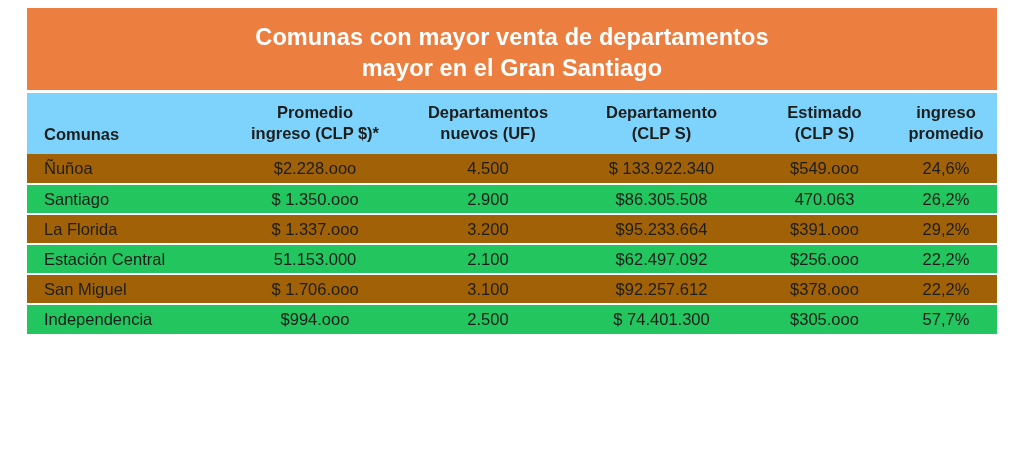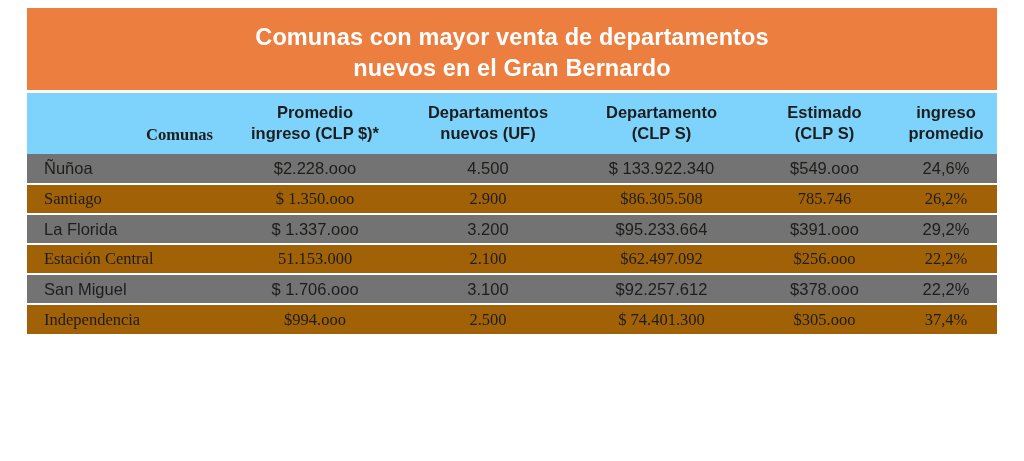--- a/index.html
+++ b/index.html
@@ -69,31 +69,30 @@
     font-size: 16.5px;
     line-height: 1.28;
     padding: 9px 10px 10px 10px;
     height: 56px;
     box-sizing: border-box;
     vertical-align: middle;
     border: none;
   }
   thead th .hl { display: block; }
   thead th.th-comuna {
-    text-align: right;
+    text-align: left;
     padding-left: 17px;
     vertical-align: bottom;
     padding-bottom: 9px;
-    font-family: Liberation Serif, serif;
   }
   thead th.th-c { text-align: center; }
 
   tbody tr { height: 30px; }
-  tbody tr.odd  td { background: #737373; }
-  tbody tr.even td { background: #a16207; font-family: Liberation Serif, serif; }
+  tbody tr.odd  td { background: #a16207; }
+  tbody tr.even td { background: #22c55e; }
 
   tbody td {
     font-size: 16.5px;
     color: #1d1d1b;
     padding: 3px 10px;
     height: 30px;
     box-sizing: border-box;
     vertical-align: middle;
     border: none;
     white-space: nowrap;
@@ -109,21 +108,21 @@
   tbody tr:last-child td { border-bottom: none; }
 </style>
 </head>
 <body>
 
 <div class="sheet">
   <div class="table-wrap">
 
     <div class="title-banner">
       <span class="tline">Comunas con mayor venta de departamentos</span>
-      <span class="tline">nuevos en el Gran Bernardo</span>
+      <span class="tline">mayor en el Gran Santiago</span>
     </div>
 
     <table class="data">
       <colgroup>
         <col class="c-comuna">
           <col class="c-prom">
           <col class="c-uf">
         <col class="c-depto">
           <col class="c-est">
           <col class="c-ingreso">
@@ -164,21 +163,21 @@
             <td class="cell-num">4.500</td>
             <td class="cell-num">$ 133.922.340</td>
             <td class="cell-num">$549.ooo</td>
             <td class="cell-num">24,6%</td>
           </tr>
           <tr class="even">
             <td class="cell-comuna">Santiago</td>
             <td class="cell-num">$ 1.350.ooo</td>
             <td class="cell-num">2.900</td>
             <td class="cell-num">$86.305.508</td>
-            <td class="cell-num">785.746</td>
+            <td class="cell-num">470.063</td>
             <td class="cell-num">26,2%</td>
           </tr>
           <tr class="odd">
             <td class="cell-comuna">La Florida</td>
             <td class="cell-num">$ 1.337.ooo</td>
             <td class="cell-num">3.200</td>
             <td class="cell-num">$95.233.664</td>
             <td class="cell-num">$391.ooo</td>
             <td class="cell-num">29,2%</td>
           </tr>
@@ -197,19 +196,19 @@
             <td class="cell-num">$92.257.612</td>
             <td class="cell-num">$378.ooo</td>
             <td class="cell-num">22,2%</td>
           </tr>
           <tr class="even">
             <td class="cell-comuna">Independencia</td>
             <td class="cell-num">$994.ooo</td>
             <td class="cell-num">2.500</td>
             <td class="cell-num">$ 74.401.300</td>
             <td class="cell-num">$305.ooo</td>
-            <td class="cell-num">37,4%</td>
+            <td class="cell-num">57,7%</td>
           </tr>
         </tbody>
     </table>
 
   </div>
 </div>
 
 </body></html>

